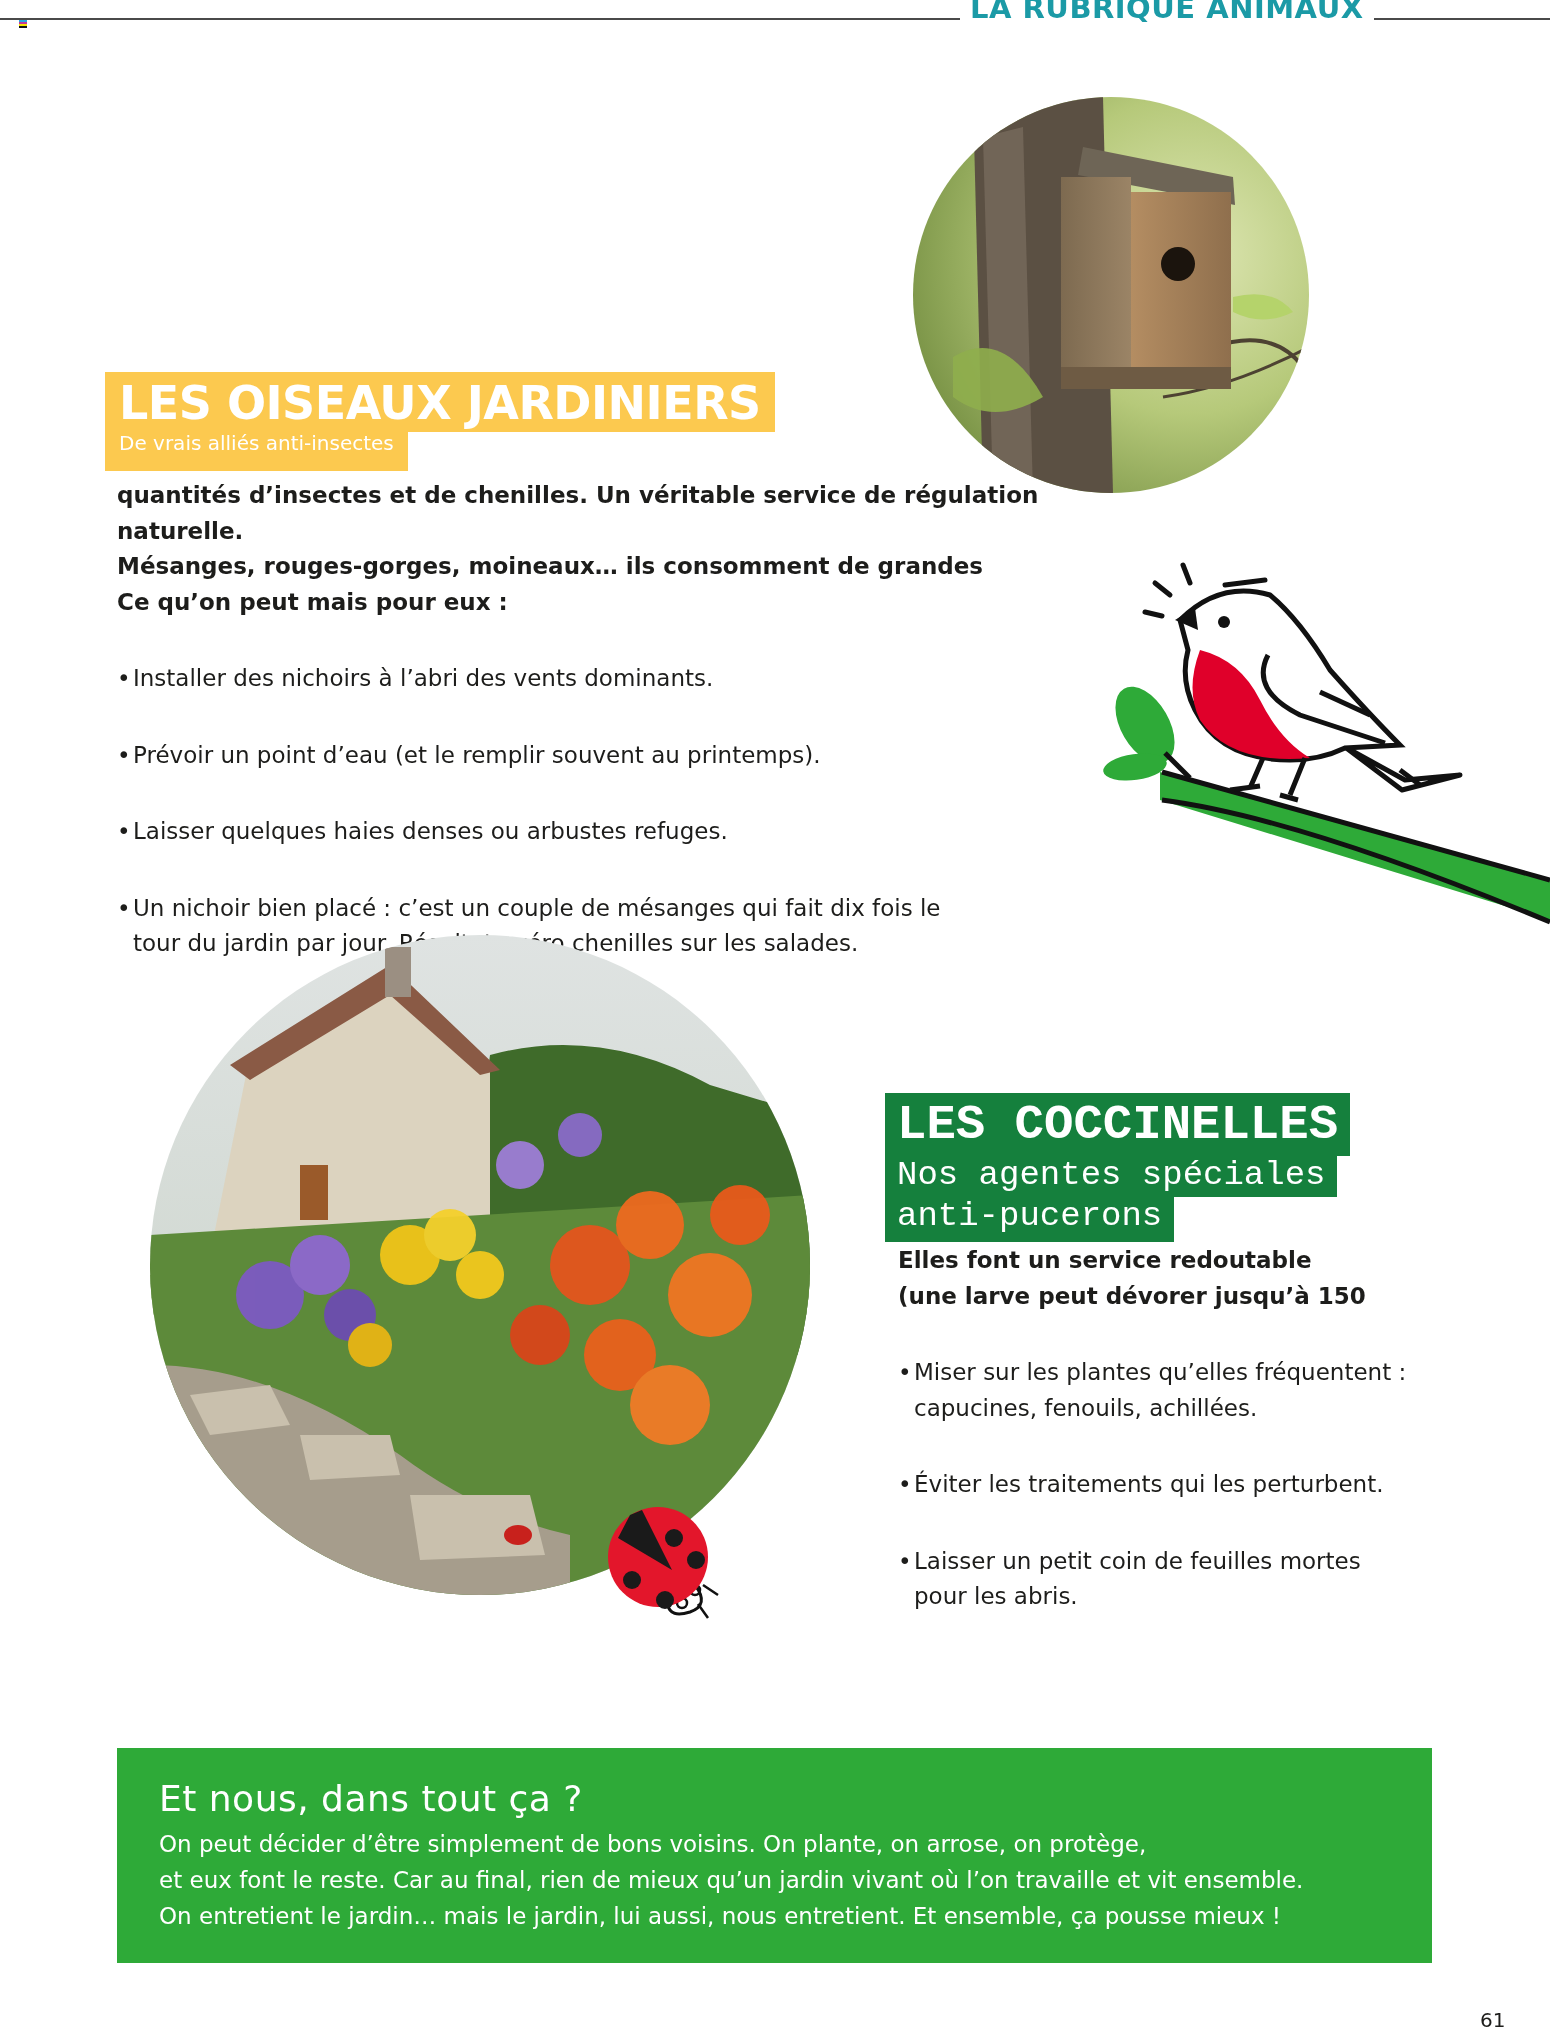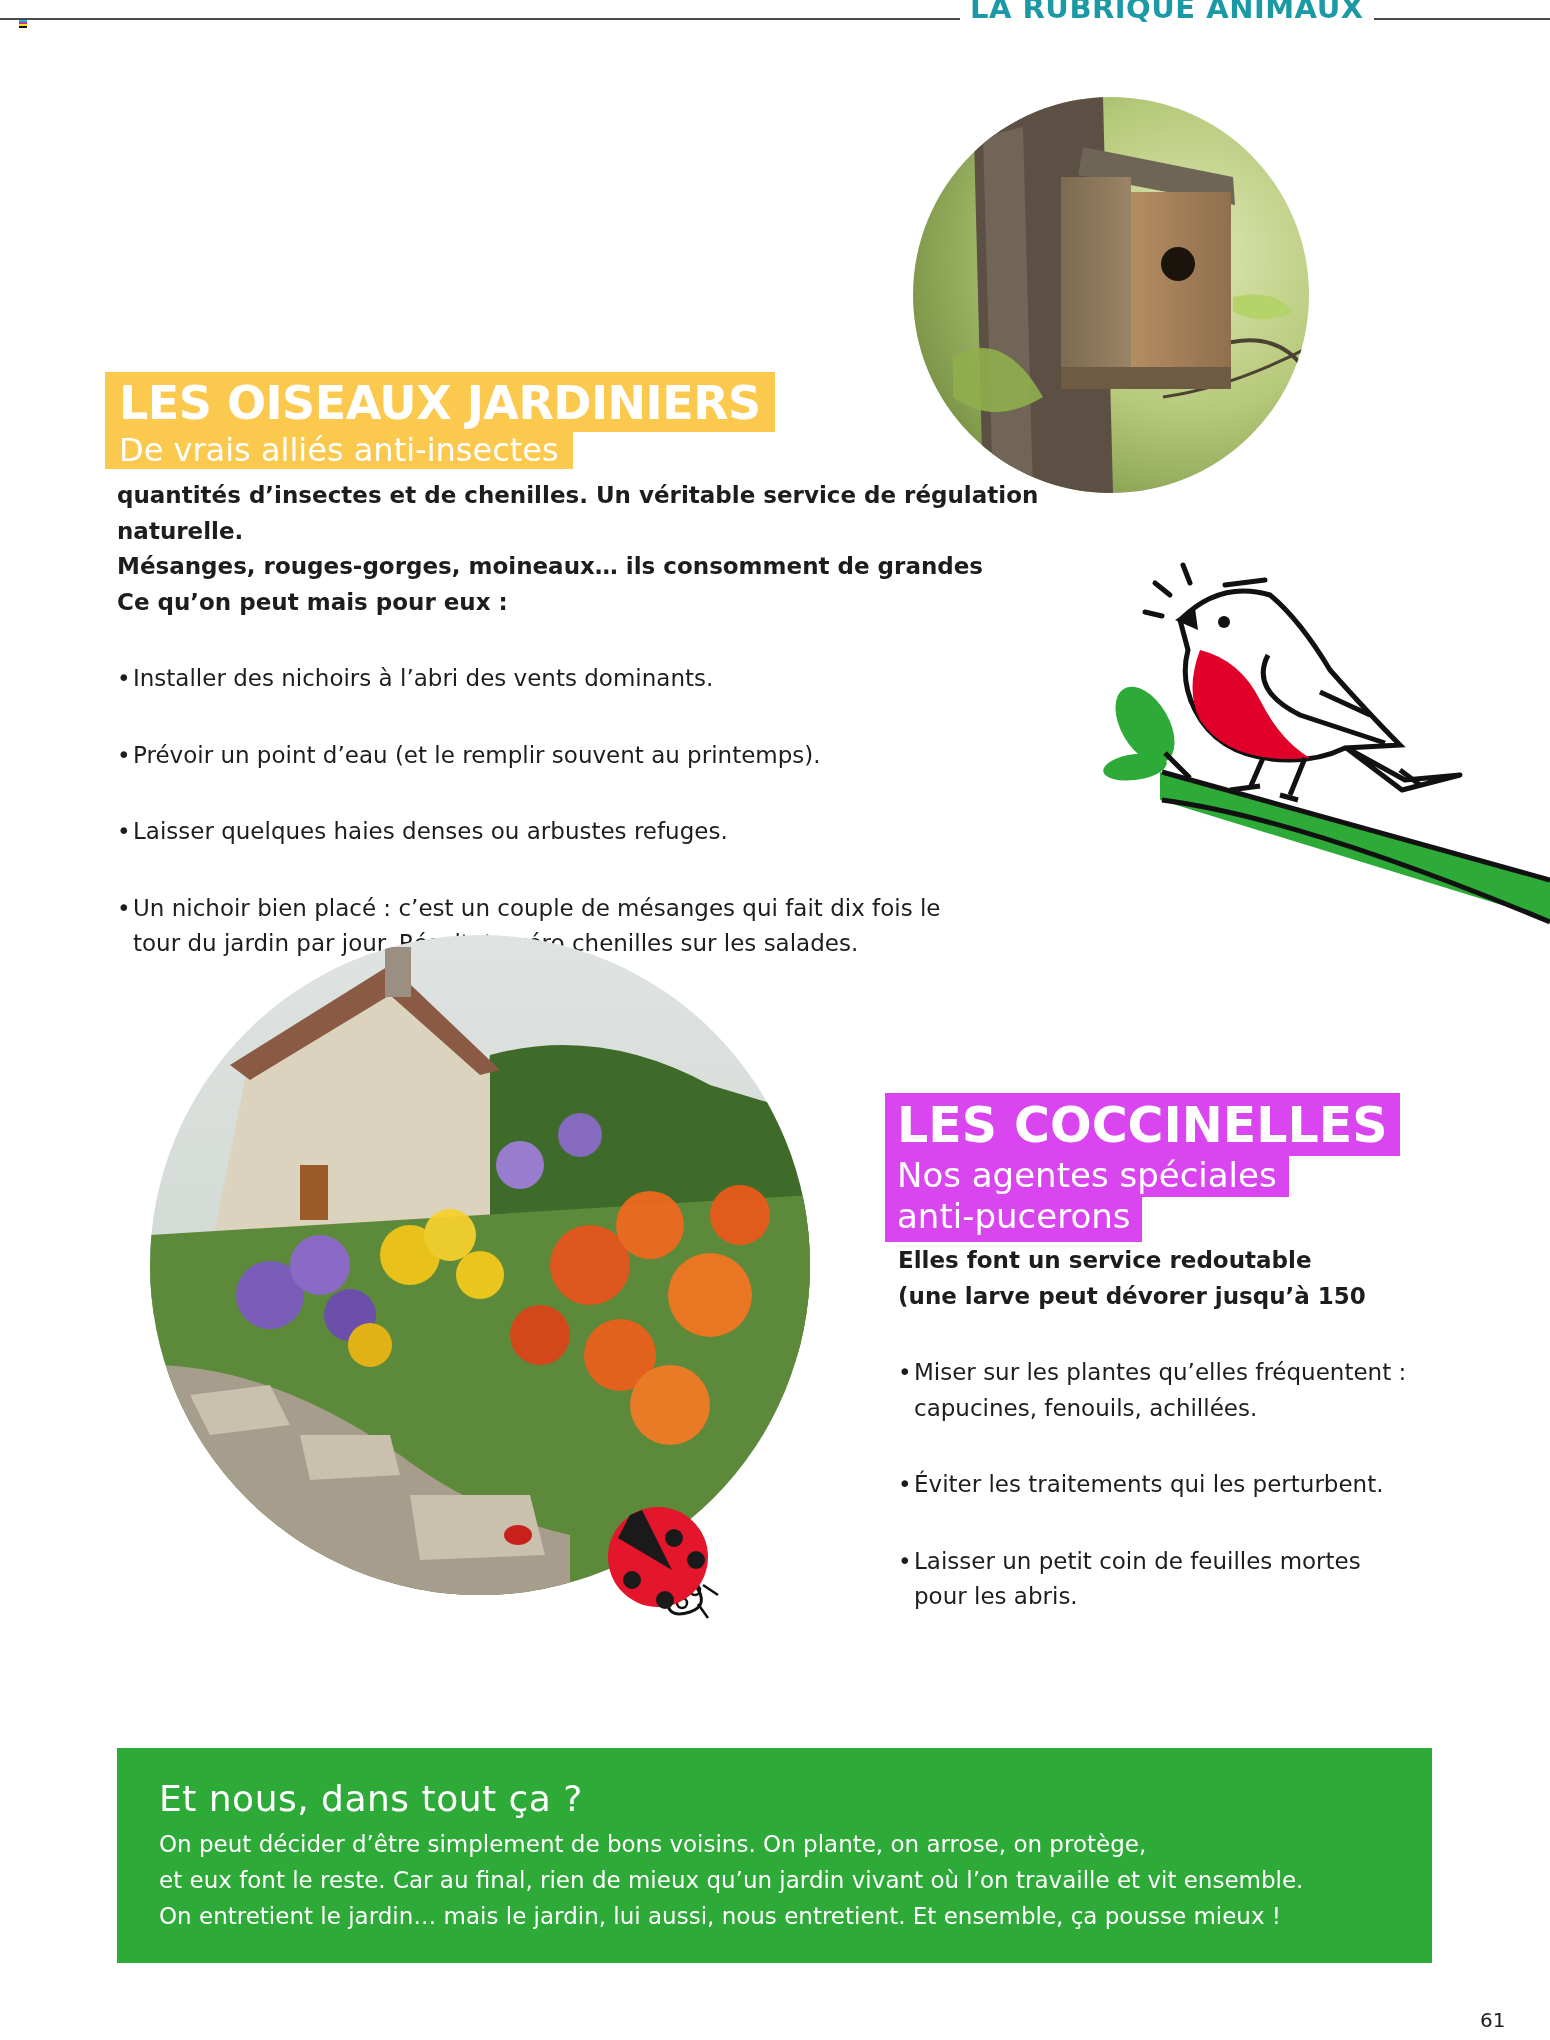--- a/index.html
+++ b/index.html
@@ -14,21 +14,21 @@
   .reg-marks { position:absolute; left:19px; top:20px; width:8px; }
   .reg-marks span { display:block; height:2px; }
 
   
   .title-block { position:absolute; }
   .title-main { display:inline-block; color:#fff; font-family:"DejaVu Sans", sans-serif; font-weight:bold;
                 padding:4px 12px 2px 12px; line-height:1;margin-top:25px; }
   .title-sub  { display:inline-block; color:#fff; font-family:"DejaVu Sans", sans-serif;
                 padding:0 12px 4px 12px; line-height:1.15; }
   .yellow { background:#fcc94f; }
-  .pink   { background:#d946ef; }
+  .pink   { background:#15803d;font-family:Liberation Mono, monospace; }
 
   .body-text { position:absolute; font-family:"DejaVu Sans", sans-serif; font-size:23px; line-height:35.5px; color:#1d1d1b; }
   .body-text .lead { font-weight:bold; }
   .body-text ul { list-style:none; margin:0; padding:0; }
   .body-text li { position:relative; padding-left:16px;margin-top:41px; }
   .body-text li::before { content:"•"; position:absolute; left:0; top:0; }
 
   
   .photo { position:absolute; border-radius:50%; overflow:hidden; }
 
@@ -82,21 +82,21 @@
     <rect x="148" y="80" width="70" height="200" fill="url(#woodL)"></rect>
     <rect x="218" y="95" width="100" height="190" fill="url(#woodR)"></rect>
     <rect x="148" y="270" width="170" height="22" fill="#6e5b44"></rect>
     <circle cx="265" cy="167" r="17" fill="#1b140d"></circle>
     <path d="M320 200 Q360 190 380 215 Q350 230 320 215 Z" fill="#b5d36b"></path>
   </svg>
 </div>
 
 <div class="title-block" style="left:105px; top:347px;">
   <div class="title-main yellow" style="font-size:46px; padding:8px 14px 6px 14px; letter-spacing:-0.5px;">LES OISEAUX JARDINIERS</div><br>
-  <div class="title-sub yellow" style="font-size:32px; padding:0 14px 0 14px;">De vrais alliés anti-insectes</div>
+  <div class="title-sub yellow" style="font-size:20px; padding:0 14px 16px 14px;">De vrais alliés anti-insectes</div>
 </div>
 
 <div class="body-text" style="left:117px; top:478px; width:1000px;">
   <div class="lead">quantités d’insectes et de chenilles. Un véritable service de régulation naturelle.</div>
   <div class="lead">Mésanges, rouges-gorges, moineaux… ils consomment de grandes</div>
   <div class="lead">Ce qu’on peut mais pour eux :</div>
   <ul style="width:870px;">
     <li>Installer des nichoirs à l’abri des vents dominants.</li>
     <li>Prévoir un point d’eau (et le remplir souvent au printemps).</li>
     <li>Laisser quelques haies denses ou arbustes refuges.</li>

